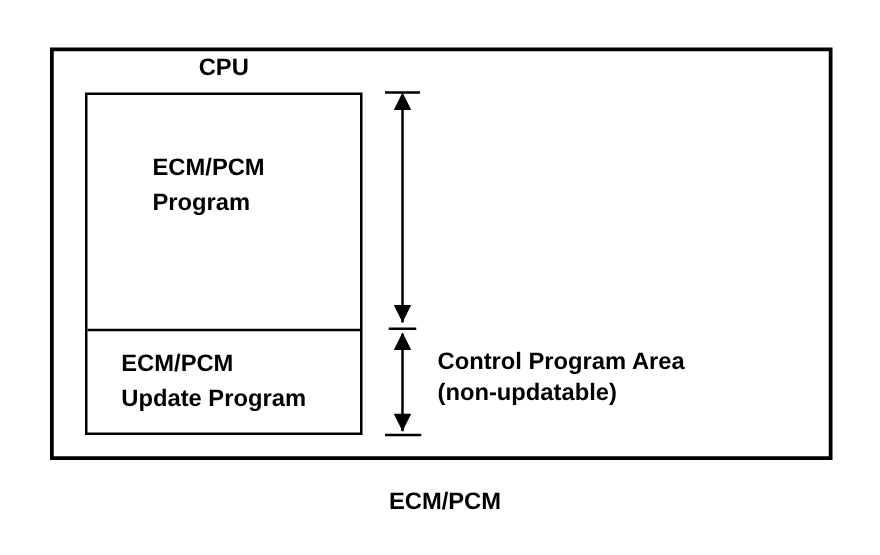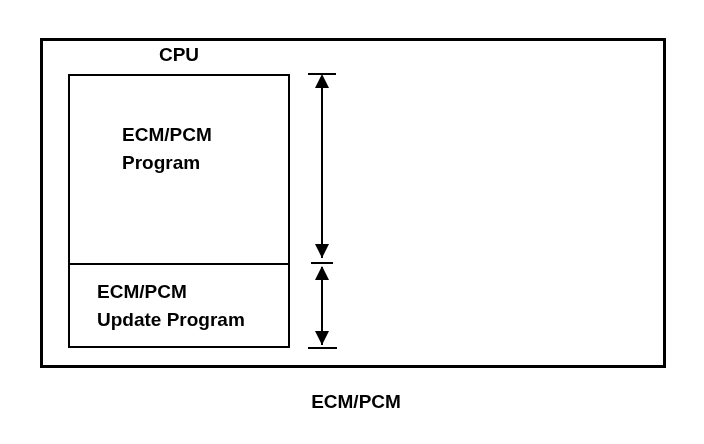--- a/index.html
+++ b/index.html
@@ -129,16 +129,18 @@
 
     <g stroke="#000000" fill="#000000">
       <line x1="22" y1="199" x2="22" y2="277" stroke-width="2"></line>
       <polygon points="22,198 15,212 29,212" stroke="none"></polygon>
       <polygon points="22,277 15,263 29,263" stroke="none"></polygon>
       <line x1="8" y1="280" x2="37" y2="280" stroke-width="2"></line>
     </g>
   </svg>
 
 
+  <div class="diagram-text annot-non-updatable">Control Program Area
+(non-updatable)</div>
 
   <div class="caption">ECM/PCM</div>
 
 </div>
 
 </body></html>

